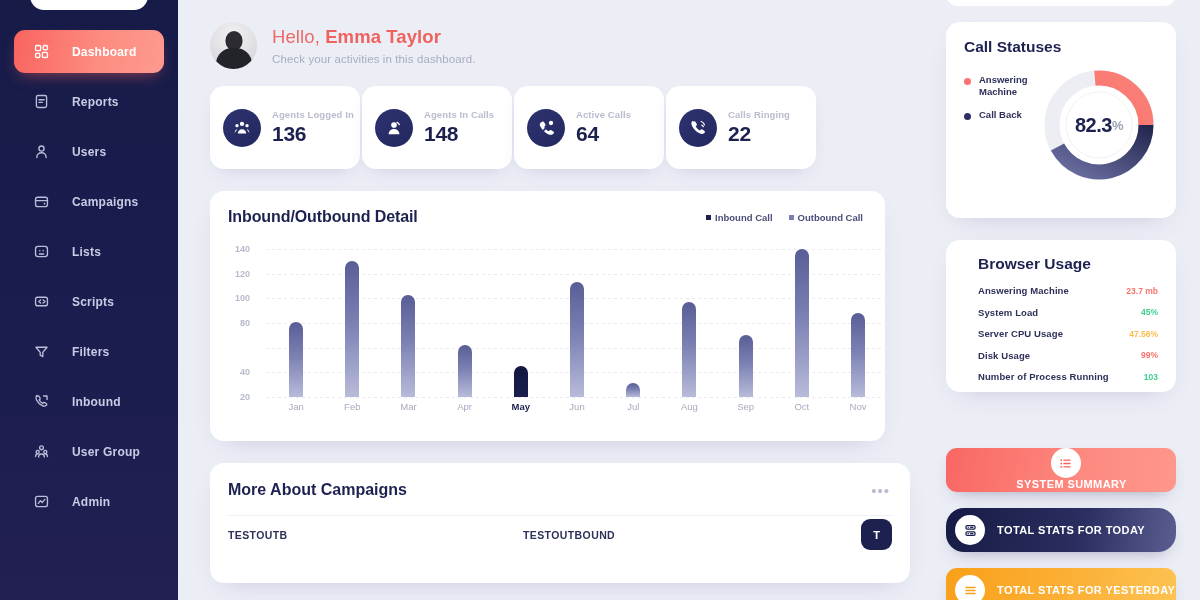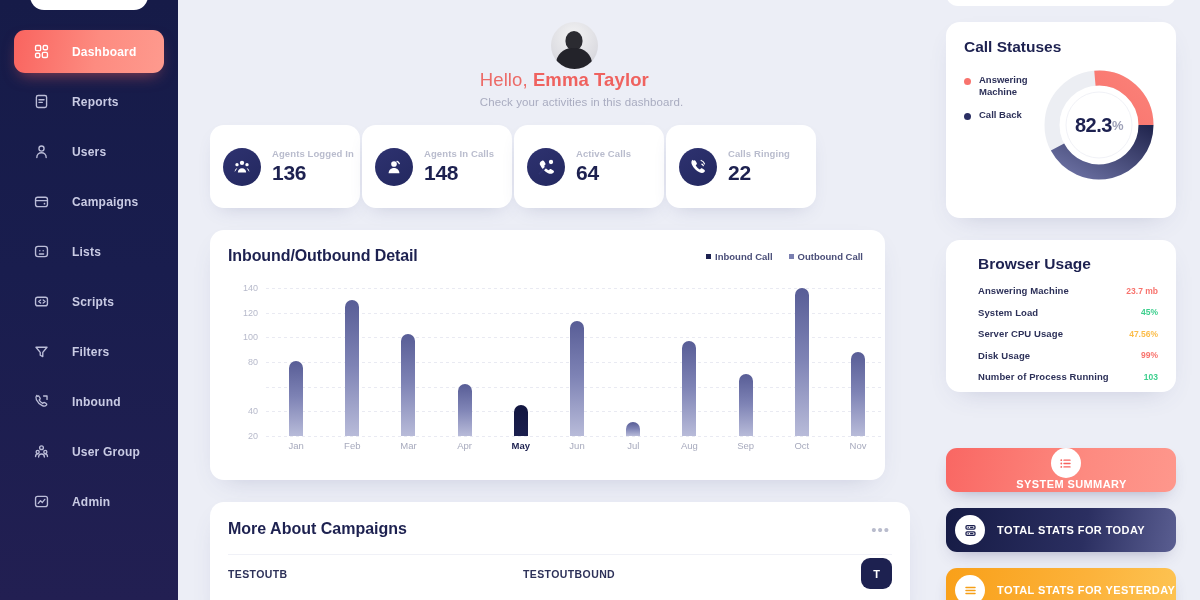--- a/index.html
+++ b/index.html
@@ -38,21 +38,21 @@
   }
   .nav-item.active {
     background: linear-gradient(100deg, #f9645f 0%, #fd8b80 55%, #fe9a8e 100%);
     color: #fff; box-shadow: 0 7px 16px -6px rgba(249,100,95,.55);
   }
   .nav-item.active .nav-ico { opacity: 1; }
 
   
   .main { position: absolute; left: 178px; top: 0; width: 760px; height: 600px; }
 
-  .greet { display: flex; align-items: center; padding: 22px 0 0 32px; flex-direction: column; }
+  .greet { display: flex; align-items: center; padding: 22px 0 0 32px; }
   .avatar {
     width: 47px; height: 47px; border-radius: 50%; flex: 0 0 47px;
     background: radial-gradient(circle at 48% 30%, #f3f3f4 0%, #dddde2 62%, #c9c9d1 100%);
     position: relative; overflow: hidden;
   }
   .avatar .head {
     position: absolute; left: 50%; top: 19%; width: 17px; height: 19px;
     transform: translateX(-50%); border-radius: 50% 50% 45% 45%; background: #2b2b31;
   }
   .avatar .body {
@@ -87,22 +87,22 @@
   .chart-card { margin: 22px 0 0 32px; width: 675px; height: 250px; position: relative; }
   .chart-head { display: flex; align-items: center; justify-content: space-between; padding: 17px 22px 0 18px; }
   .chart-title { font-size: 16px; font-weight: 700; color: #1d2150; letter-spacing: -.1px; }
   .legend { display: flex; gap: 16px; align-items: center; }
   .legend-item { display: flex; align-items: center; font-size: 9.5px; color: #4a4e78; font-weight: 600; }
   .legend-sq { width: 5px; height: 5px; margin-right: 4px; }
 
   .plot { position: absolute; left: 18px; top: 58px; width: 664px; height: 180px; }
   .yaxis { position: absolute; left: 0; top: 0; width: 36px; height: 148px; }
   .ytick {
-    position: absolute; right: 6px; font-size: 9px; color: #b7bacb;
-    transform: translateY(-50%); font-weight: 400;
+    position: absolute; right: 14px; font-size: 9px; color: #b7bacb;
+    transform: translateY(-50%); font-weight: 700;
   }
   .gridline { position: absolute; left: 38px; right: 8px; height: 1px;
     background: repeating-linear-gradient(90deg,#e9eaf2 0 3px,transparent 3px 6px); }
   .bars { position: absolute; left: 40px; right: 6px; top: 0; height: 148px; display: flex; }
   .barcol { flex: 1; display: flex; flex-direction: column; justify-content: flex-end; align-items: center; }
   .bar { width: 14px; border-radius: 7px 7px 0 0;
     background: linear-gradient(180deg, #585d96 0%, #7e83b5 48%, #b8bbd9 100%); }
   .bar.sel { background: linear-gradient(180deg,#121640 0%, #1b1f4e 100%); }
   .xaxis { position: absolute; left: 40px; right: 6px; top: 152px; display: flex; }
   .xlab { flex: 1; text-align: center; font-size: 9.5px; color: #a7aabd; font-weight: 500; }
@@ -159,21 +159,21 @@
     display: flex; align-items: center; padding-left: 9px; cursor: pointer;
     box-shadow: 0 8px 18px -9px rgba(60,60,110,.45);
   }
   .act-ico {
     width: 30px; height: 30px; border-radius: 50%; background: #fff; flex: 0 0 30px;
     display: flex; align-items: center; justify-content: center;
   }
   .act-ico svg { width: 15px; height: 15px; display: block; }
   .act-lab { margin-left: 12px; font-size: 11px; font-weight: 700; color: #fff; letter-spacing: .4px; }
   .act-coral  { background: linear-gradient(100deg,#f96763 0%,#fd8a80 60%,#fe978c 100%); flex-direction: column; }
-  .act-navy   { background: linear-gradient(100deg,#161b45 0%,#2b2f61 60%,#5a5e91 100%); }
+  .act-navy   { background: linear-gradient(100deg,#161b45 0%,#2b2f61 60%,#5a5e91 100%); border-radius: 18px; }
   .act-amber  { background: linear-gradient(100deg,#f9a019 0%,#fcb23a 60%,#fdc352 100%); }
 </style>
 </head>
 <body>
 
 <div class="app">
 
   <aside class="sidebar">
     <div class="logo-pill"></div>
     <nav class="nav" id="nav">

